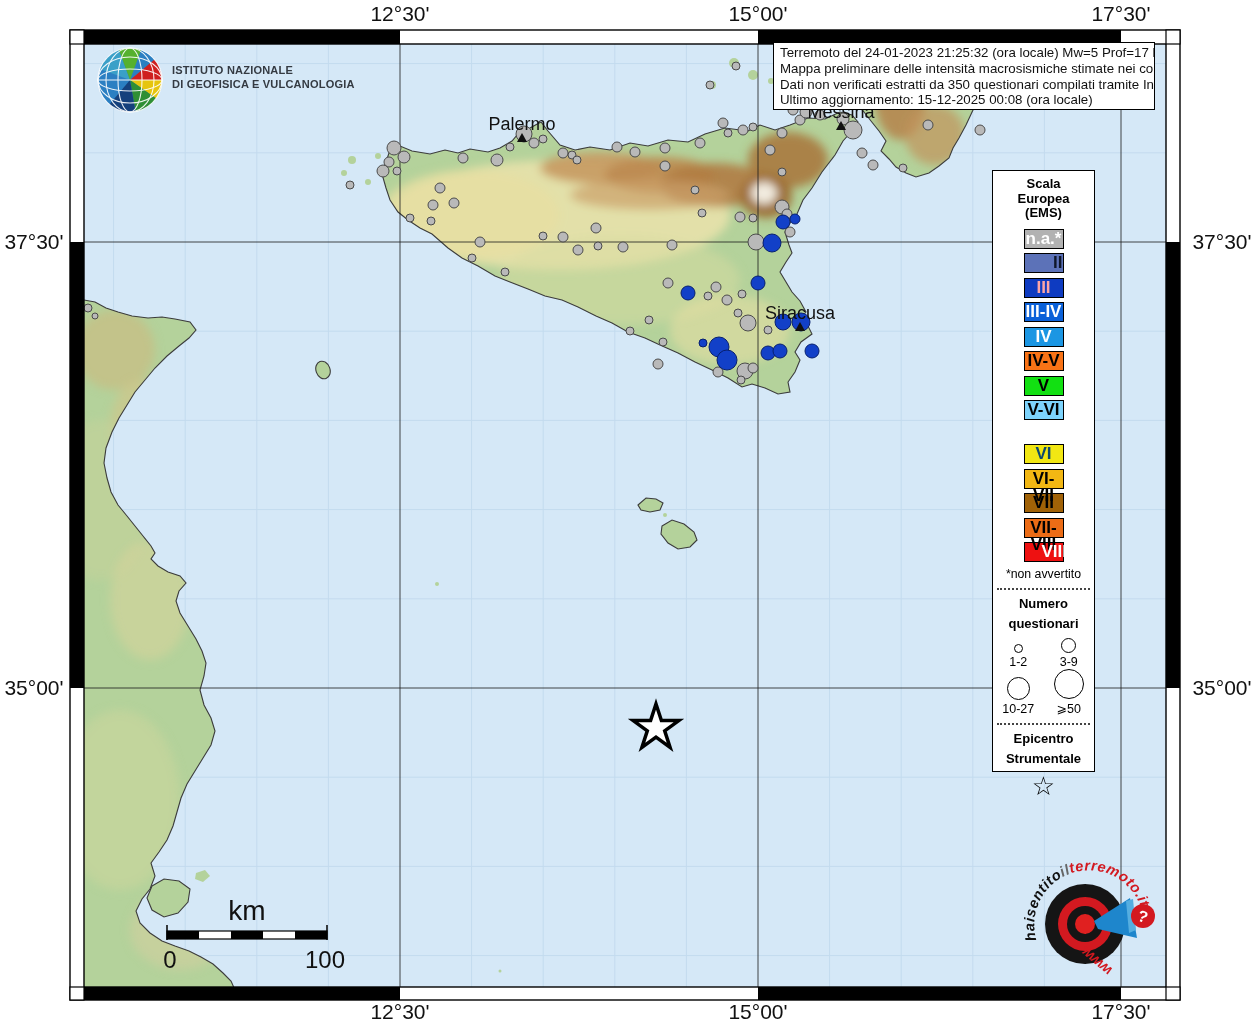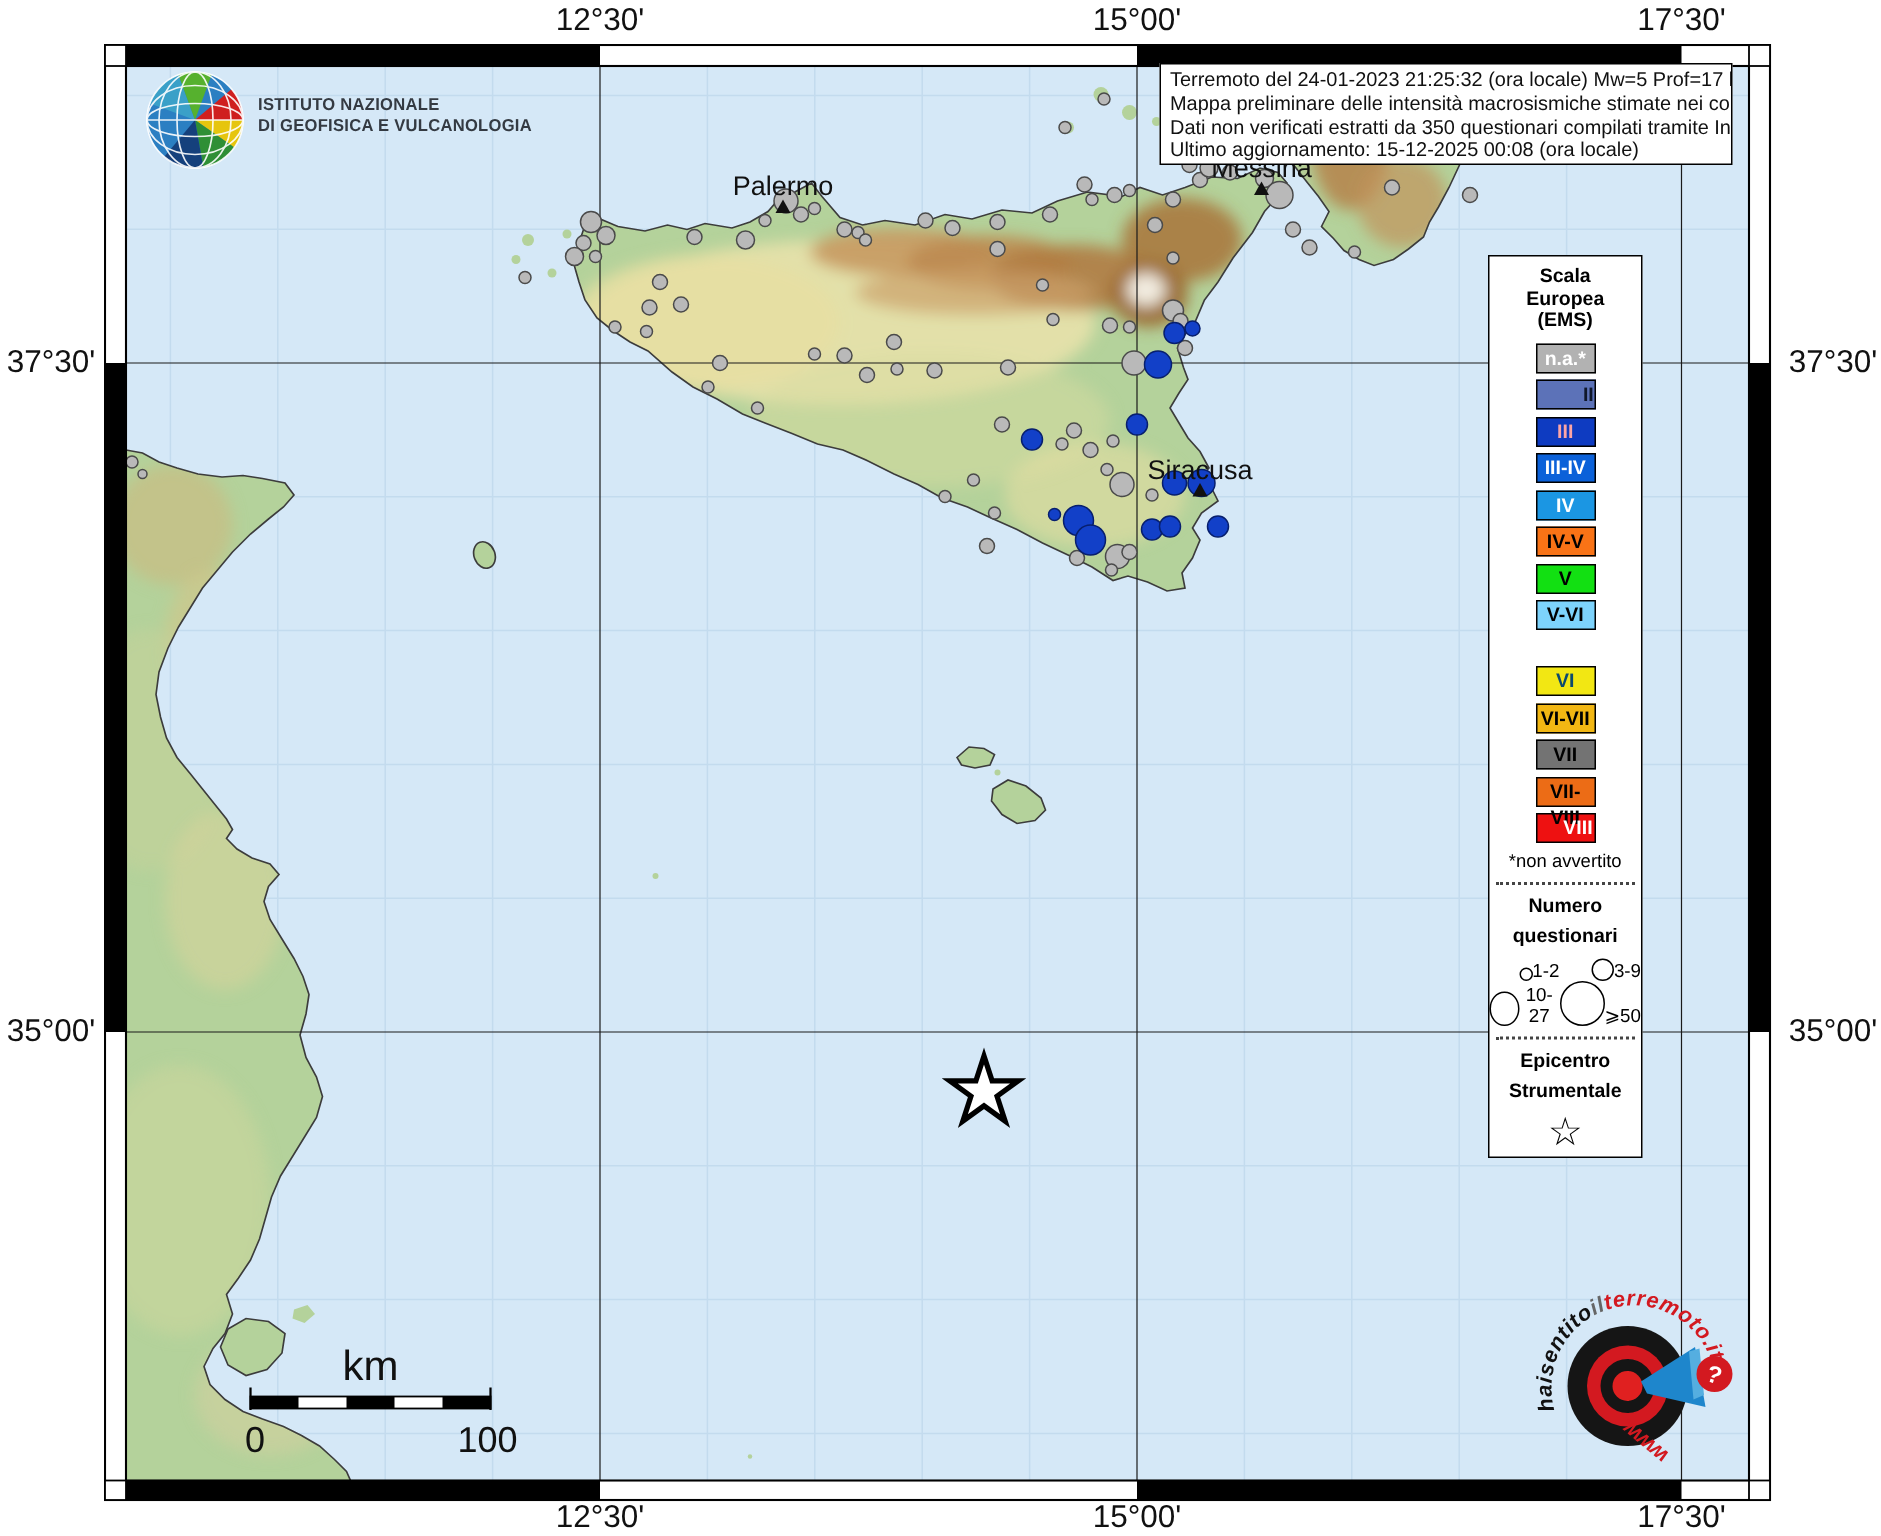--- a/index.html
+++ b/index.html
@@ -10,26 +10,26 @@
   
   #info-box{position:absolute;left:773px;top:42px;width:382px;height:68px;background:#fff;
             border:1.5px solid #000;box-sizing:border-box;padding:2px 6px;font-size:13.3px;
             line-height:15.8px;color:#111;white-space:nowrap;overflow:hidden;}
   
   #legend{position:absolute;left:992px;top:170px;width:103px;height:602px;background:#fff;
           border:1.3px solid #000;box-sizing:border-box;font-size:13px;color:#000;text-align:center;}
   #legend .ltitle{font-weight:bold;line-height:14.5px;margin-top:6px;}
   #ems-swatches{margin-top:8px;}
   .swatch{width:40px;height:20px;margin:0 auto 4.5px auto;border:1.3px solid #000;box-sizing:border-box;
-          font-weight:bold;font-size:13px;line-height:17px;}
+          font-weight:bold;font-size:17px;line-height:17px;}
   .footnote{font-size:12.3px;margin-top:4px;}
   .dotted-rule{border-top:2px dotted #444;margin:7px 4px 0 4px;}
   .qtitle{font-weight:bold;line-height:20px;margin-top:4px;}
   #qcircles{display:grid;grid-template-columns:1fr 1fr;margin-top:4px;}
-  .qcell{display:flex;flex-direction:row;align-items:flex-end;justify-content:flex-end;}
+  .qcell{display:flex;flex-direction:column;align-items:center;justify-content:flex-end;}
   .qcirc{border:1.6px solid #000;border-radius:50%;background:#fff;display:block;}
   .qlabel{font-size:12.5px;margin-top:2px;}
   .estar{font-size:26px;line-height:26px;margin-top:4px;}
   
   #ingv-text{position:absolute;left:172px;top:63px;font-size:11.5px;font-weight:bold;color:#343a42;
              letter-spacing:.2px;line-height:14px;transform:scaleX(.96);transform-origin:left;}
 </style>
 </head>
 <body>
 <div id="stage">
@@ -350,21 +350,21 @@
         <div class="swatch" style="background: rgb(178, 178, 178); color: rgb(255, 255, 255);">n.a.*</div>
         <div class="swatch" style="background: rgb(92, 114, 184); color: #0f172a; text-align: right;">II</div>
         <div class="swatch" style="background: rgb(14, 59, 193); color: #fca5a5;">III</div>
         <div class="swatch" style="background: rgb(11, 97, 217); color: rgb(255, 255, 255);">III-IV</div>
         <div class="swatch" style="background: rgb(27, 150, 227); color: rgb(255, 255, 255);">IV</div>
         <div class="swatch" style="background: #f97316; color: rgb(0, 0, 0);">IV-V</div>
         <div class="swatch" style="background: rgb(18, 224, 18); color: rgb(0, 0, 0);">V</div>
         <div class="swatch" style="background: #7dd3fc; color: rgb(0, 0, 0);">V-VI</div>
         <div class="swatch" style="background: rgb(242, 231, 19); color: #0c4a6e; margin-top: 24px;">VI</div>
         <div class="swatch" style="background: rgb(242, 183, 19); color: rgb(0, 0, 0);">VI-VII</div>
-        <div class="swatch" style="background: #737373; color: rgb(0, 0, 0);">VII</div>
+        <div class="swatch" style="background: #a16207; color: rgb(0, 0, 0);">VII</div>
         <div class="swatch" style="background: rgb(236, 108, 22); color: rgb(0, 0, 0);">VII-VIII</div>
         <div class="swatch" style="background: rgb(238, 17, 17); color: #ffffff; padding-left: 17px;">VIII</div>
       </div>
   <div class="footnote">*non avvertito</div>
   <div class="dotted-rule"></div>
   <div class="qtitle">
     <div>Numero</div>
     <div>questionari</div>
   </div>
   <div id="qcircles">

